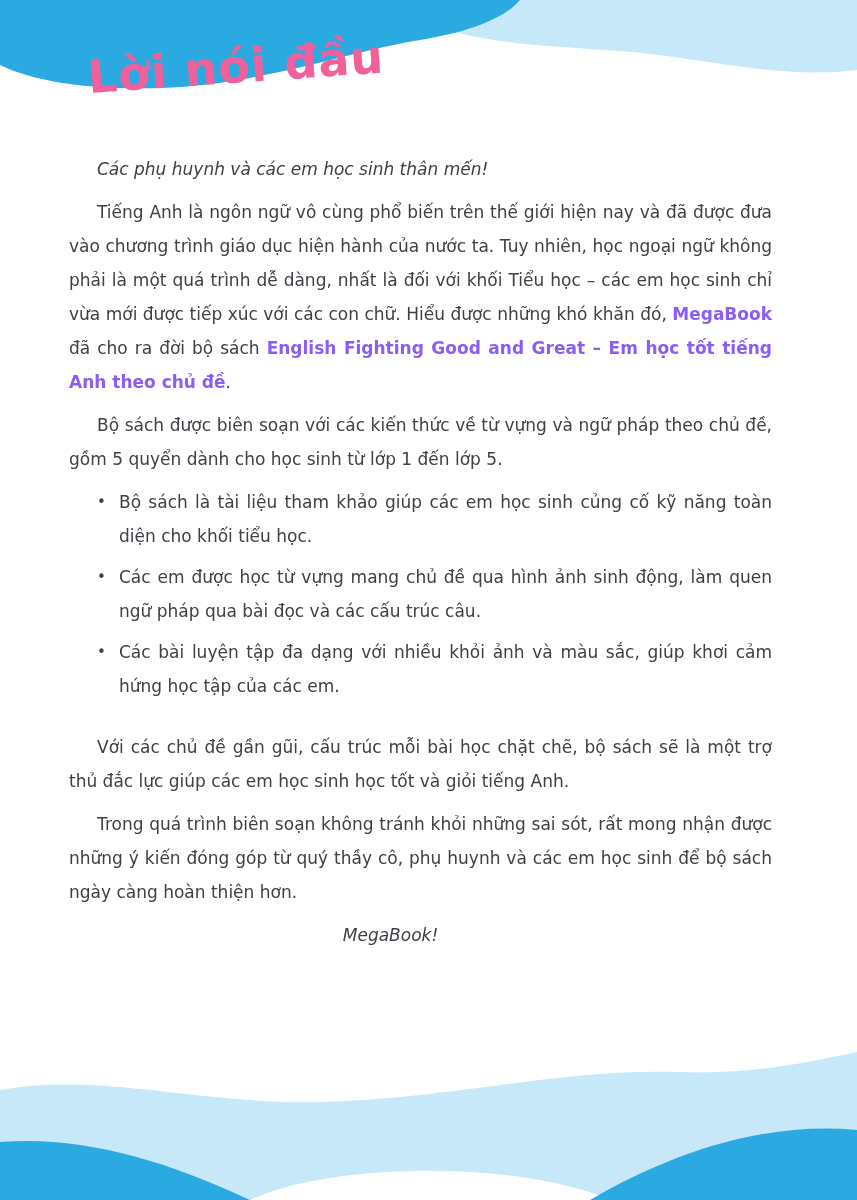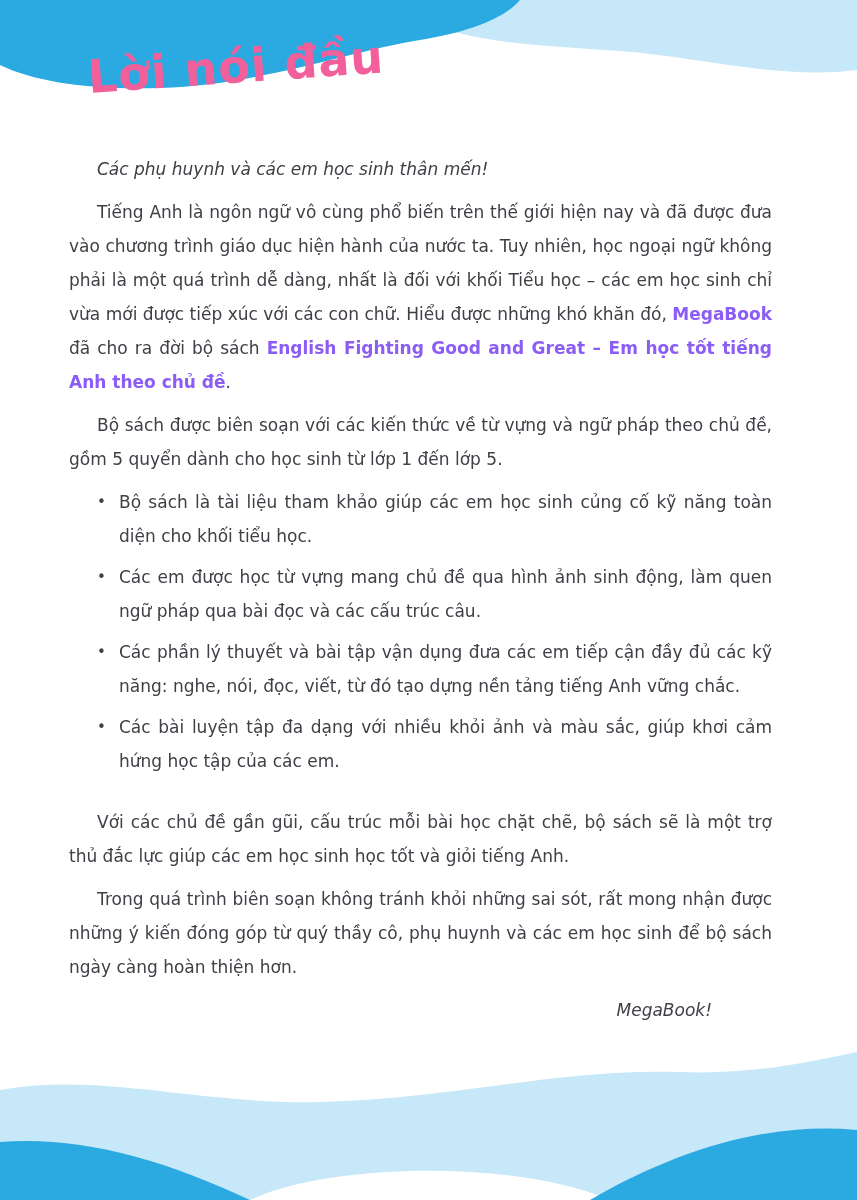--- a/index.html
+++ b/index.html
@@ -47,21 +47,21 @@
     margin:0 0 7px;
   }
   ul.benefits li::before{
     content:"•";
     position:absolute;
     left:4px;top:0;
     font-size:15px;
     color:#3f4046;
   }
   .signature{
-    text-align:right;
+    text-align:center;
     margin:6px 60px 0 0 !important;
     text-indent:0 !important;
     font-style:italic;
   }
 </style>
 </head>
 <body>
 
 <div class="page">
 
@@ -84,21 +84,20 @@
     <p class="italic">Các phụ huynh và các em học sinh thân mến!</p>
 
     <p><span>Tiếng Anh là ngôn ngữ vô cùng phổ biến trên thế giới hiện nay và đã được đưa vào chương trình giáo dục hiện hành của nước ta. Tuy nhiên, học ngoại ngữ không phải là một quá trình dễ dàng, nhất là đối với khối Tiểu học – các em học sinh chỉ vừa mới được tiếp xúc với các con chữ. Hiểu được những khó khăn đó, </span><span class="brand">MegaBook</span><span> đã cho ra đời bộ sách </span><span class="brand">English Fighting Good and Great – Em học tốt tiếng Anh theo chủ đề</span><span>.</span></p>
 
     <p>Bộ sách được biên soạn với các kiến thức về từ vựng và ngữ pháp theo chủ đề, gồm 5 quyển dành cho học sinh từ lớp 1 đến lớp 5.</p>
 
 
     <ul class="benefits">
       <li>Bộ sách là tài liệu tham khảo giúp các em học sinh củng cố kỹ năng toàn diện cho khối tiểu học.</li>
       <li>Các em được học từ vựng mang chủ đề qua hình ảnh sinh động, làm quen ngữ pháp qua bài đọc và các cấu trúc câu.</li>
-      <li>Các phần lý thuyết và bài tập vận dụng đưa các em tiếp cận đầy đủ các kỹ năng: nghe, nói, đọc, viết, từ đó tạo dựng nền tảng tiếng Anh vững chắc.</li>
       <li>Các bài luyện tập đa dạng với nhiều khỏi ảnh và màu sắc, giúp khơi cảm hứng học tập của các em.</li>
     </ul>
 
     <p>Với các chủ đề gần gũi, cấu trúc mỗi bài học chặt chẽ, bộ sách sẽ là một trợ thủ đắc lực giúp các em học sinh học tốt và giỏi tiếng Anh.</p>
 
     <p>Trong quá trình biên soạn không tránh khỏi những sai sót, rất mong nhận được những ý kiến đóng góp từ quý thầy cô, phụ huynh và các em học sinh để bộ sách ngày càng hoàn thiện hơn.</p>
 
     <p class="signature">MegaBook!</p>
 
   </div>

